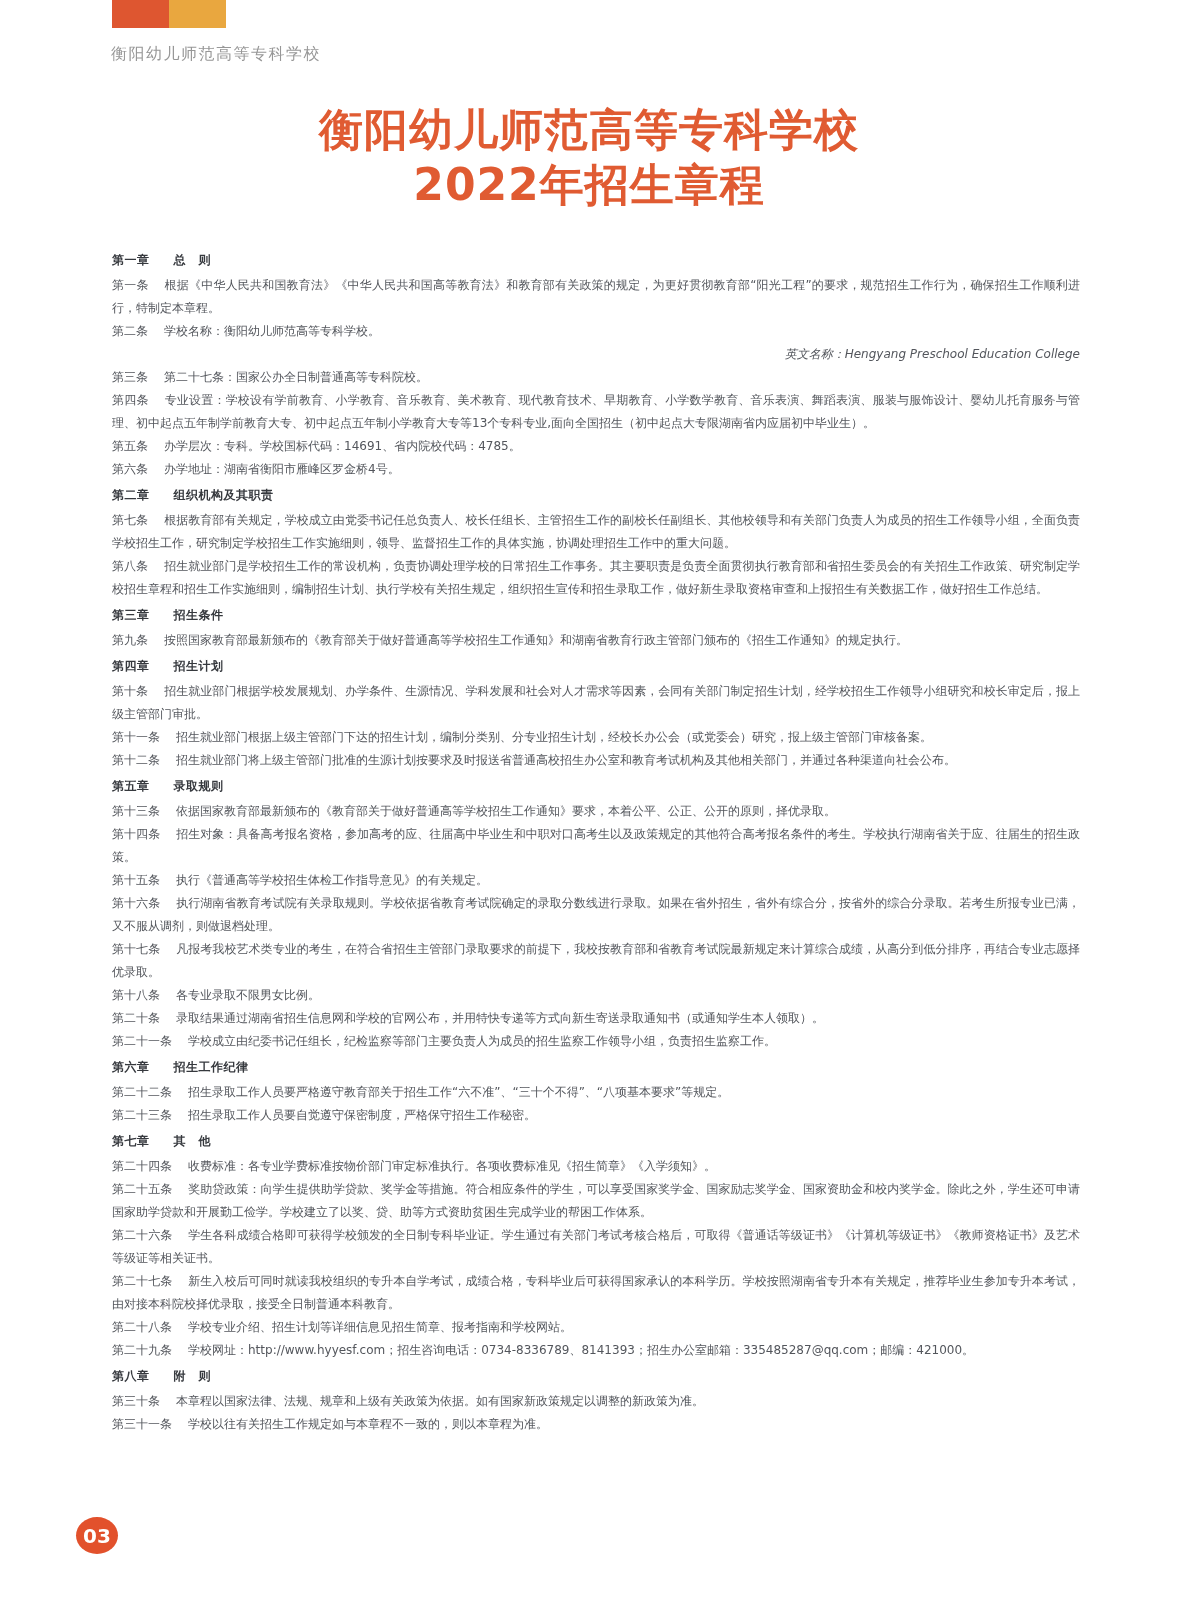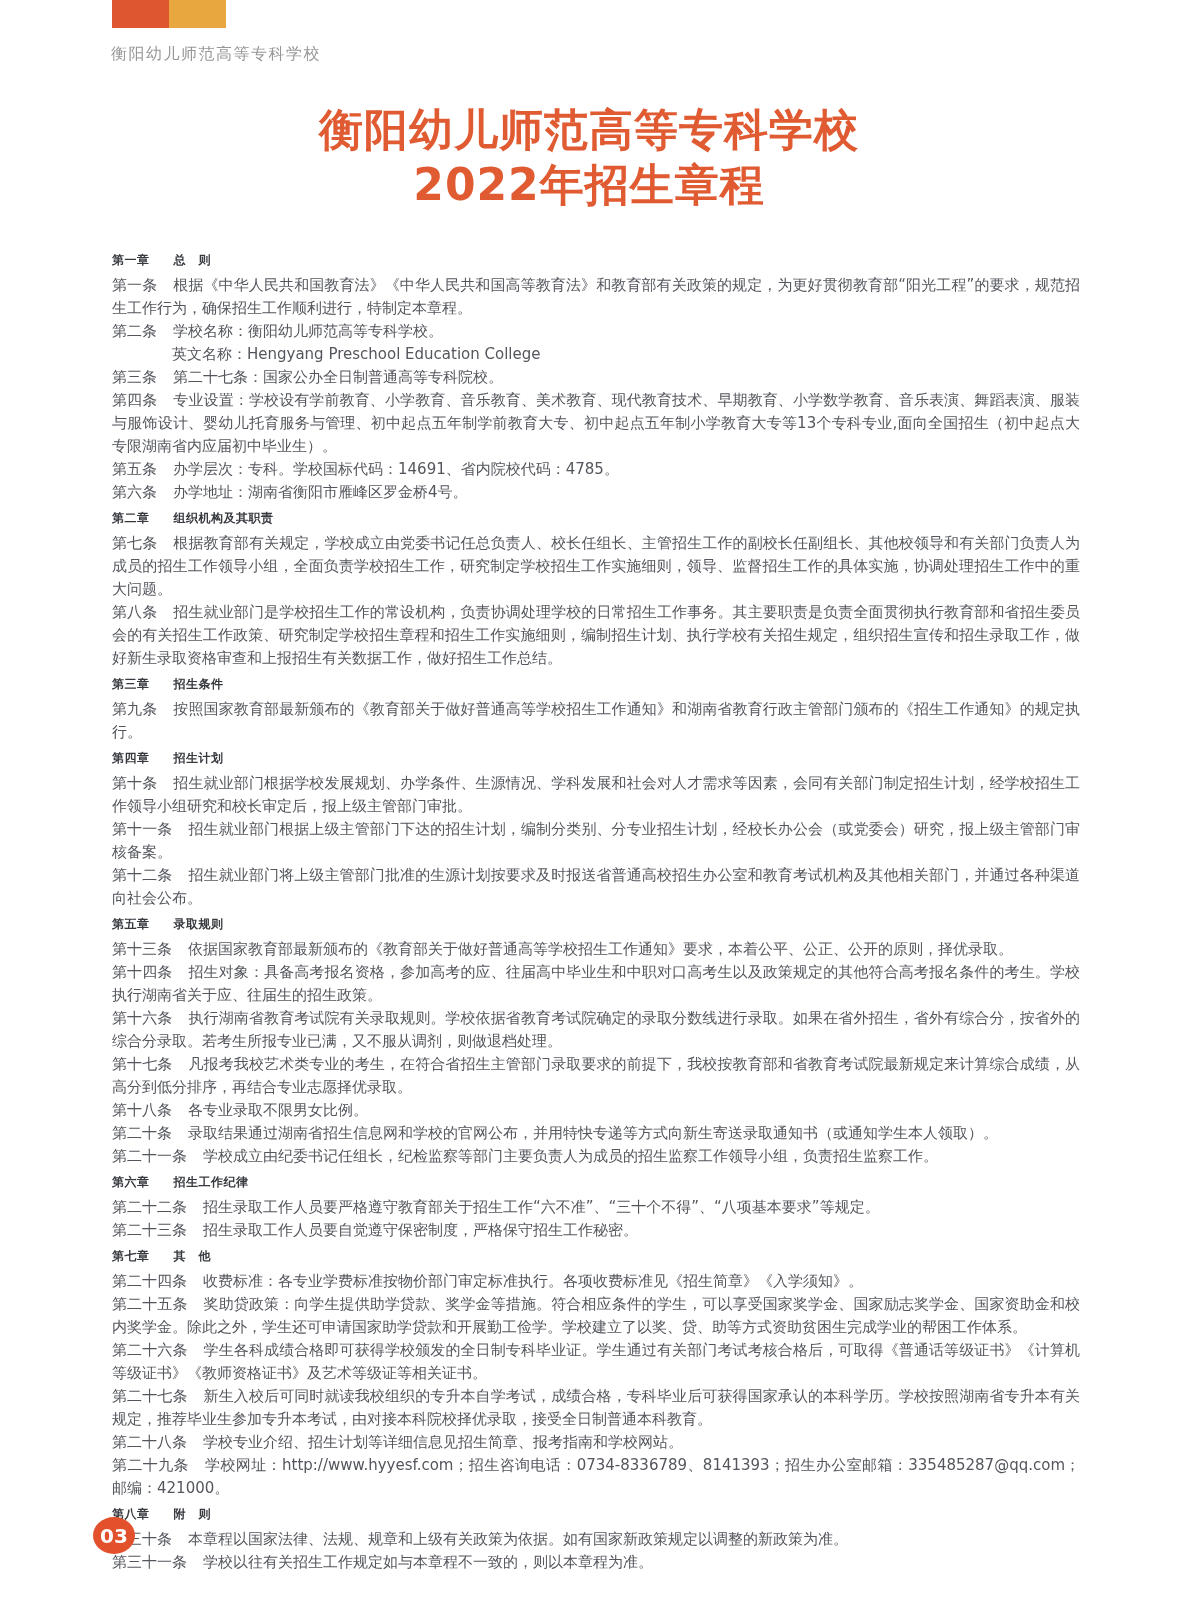--- a/index.html
+++ b/index.html
@@ -34,29 +34,29 @@
     color: #53565C;
   }
   .content h2.chapter {
     margin: 0; padding: 0;
     font-size: 12px; line-height: 28px; font-weight: bold;
     color: #36393E; letter-spacing: 0.5px;
   }
   .content h2.chapter .chap-label { margin-right: 24px; }
   .content p.article {
     margin: 0; padding: 0;
-    font-size: 15px; line-height: 23px;
+    font-size: 12px; line-height: 23px;
     text-align: justify; text-justify: inter-ideograph;
     color: #53565C;
   }
   .content p.article .art-label { margin-right: 16px; }
-  .content p.article.indent { padding-left: 60px; text-align: left; }
+  .content p.article.indent { padding-left: 60px; text-align: right; font-style: italic; }
   
   .page-badge {
-    position: absolute; left: 93px; top: 1517px;
+    position: absolute; left: 76px; top: 1517px;
     width: 42px; height: 37px; border-radius: 50%;
     background: #E2512C; color: #ffffff;
     font-size: 20px; font-weight: bold;
     display: flex; align-items: center; justify-content: center;
   }
 </style>
 </head>
 <body>
 
 <div class="page">
@@ -87,20 +87,21 @@
       <p class="article"><span class="art-label">第八条</span><span>招生就业部门是学校招生工作的常设机构，负责协调处理学校的日常招生工作事务。其主要职责是负责全面贯彻执行教育部和省招生委员会的有关招生工作政策、研究制定学校招生章程和招生工作实施细则，编制招生计划、执行学校有关招生规定，组织招生宣传和招生录取工作，做好新生录取资格审查和上报招生有关数据工作，做好招生工作总结。</span></p>
       <h2 class="chapter"><span class="chap-label">第三章</span><span>招生条件</span></h2>
       <p class="article"><span class="art-label">第九条</span><span>按照国家教育部最新颁布的《教育部关于做好普通高等学校招生工作通知》和湖南省教育行政主管部门颁布的《招生工作通知》的规定执行。</span></p>
       <h2 class="chapter"><span class="chap-label">第四章</span><span>招生计划</span></h2>
       <p class="article"><span class="art-label">第十条</span><span>招生就业部门根据学校发展规划、办学条件、生源情况、学科发展和社会对人才需求等因素，会同有关部门制定招生计划，经学校招生工作领导小组研究和校长审定后，报上级主管部门审批。</span></p>
       <p class="article"><span class="art-label">第十一条</span><span>招生就业部门根据上级主管部门下达的招生计划，编制分类别、分专业招生计划，经校长办公会（或党委会）研究，报上级主管部门审核备案。</span></p>
       <p class="article"><span class="art-label">第十二条</span><span>招生就业部门将上级主管部门批准的生源计划按要求及时报送省普通高校招生办公室和教育考试机构及其他相关部门，并通过各种渠道向社会公布。</span></p>
       <h2 class="chapter"><span class="chap-label">第五章</span><span>录取规则</span></h2>
       <p class="article"><span class="art-label">第十三条</span><span>依据国家教育部最新颁布的《教育部关于做好普通高等学校招生工作通知》要求，本着公平、公正、公开的原则，择优录取。</span></p>
       <p class="article"><span class="art-label">第十四条</span><span>招生对象：具备高考报名资格，参加高考的应、往届高中毕业生和中职对口高考生以及政策规定的其他符合高考报名条件的考生。学校执行湖南省关于应、往届生的招生政策。</span></p>
+      <p class="article"><span class="art-label">第十五条</span><span>执行《普通高等学校招生体检工作指导意见》的有关规定。</span></p>
       <p class="article"><span class="art-label">第十六条</span><span>执行湖南省教育考试院有关录取规则。学校依据省教育考试院确定的录取分数线进行录取。如果在省外招生，省外有综合分，按省外的综合分录取。若考生所报专业已满，又不服从调剂，则做退档处理。</span></p>
       <p class="article"><span class="art-label">第十七条</span><span>凡报考我校艺术类专业的考生，在符合省招生主管部门录取要求的前提下，我校按教育部和省教育考试院最新规定来计算综合成绩，从高分到低分排序，再结合专业志愿择优录取。</span></p>
       <p class="article"><span class="art-label">第十八条</span><span>各专业录取不限男女比例。</span></p>
       <p class="article"><span class="art-label">第二十条</span><span>录取结果通过湖南省招生信息网和学校的官网公布，并用特快专递等方式向新生寄送录取通知书（或通知学生本人领取）。</span></p>
       <p class="article"><span class="art-label">第二十一条</span><span>学校成立由纪委书记任组长，纪检监察等部门主要负责人为成员的招生监察工作领导小组，负责招生监察工作。</span></p>
       <h2 class="chapter"><span class="chap-label">第六章</span><span>招生工作纪律</span></h2>
       <p class="article"><span class="art-label">第二十二条</span><span>招生录取工作人员要严格遵守教育部关于招生工作“六不准”、“三十个不得”、“八项基本要求”等规定。</span></p>
       <p class="article"><span class="art-label">第二十三条</span><span>招生录取工作人员要自觉遵守保密制度，严格保守招生工作秘密。</span></p>
       <h2 class="chapter"><span class="chap-label">第七章</span><span>其　他</span></h2>
       <p class="article"><span class="art-label">第二十四条</span><span>收费标准：各专业学费标准按物价部门审定标准执行。各项收费标准见《招生简章》《入学须知》。</span></p>

